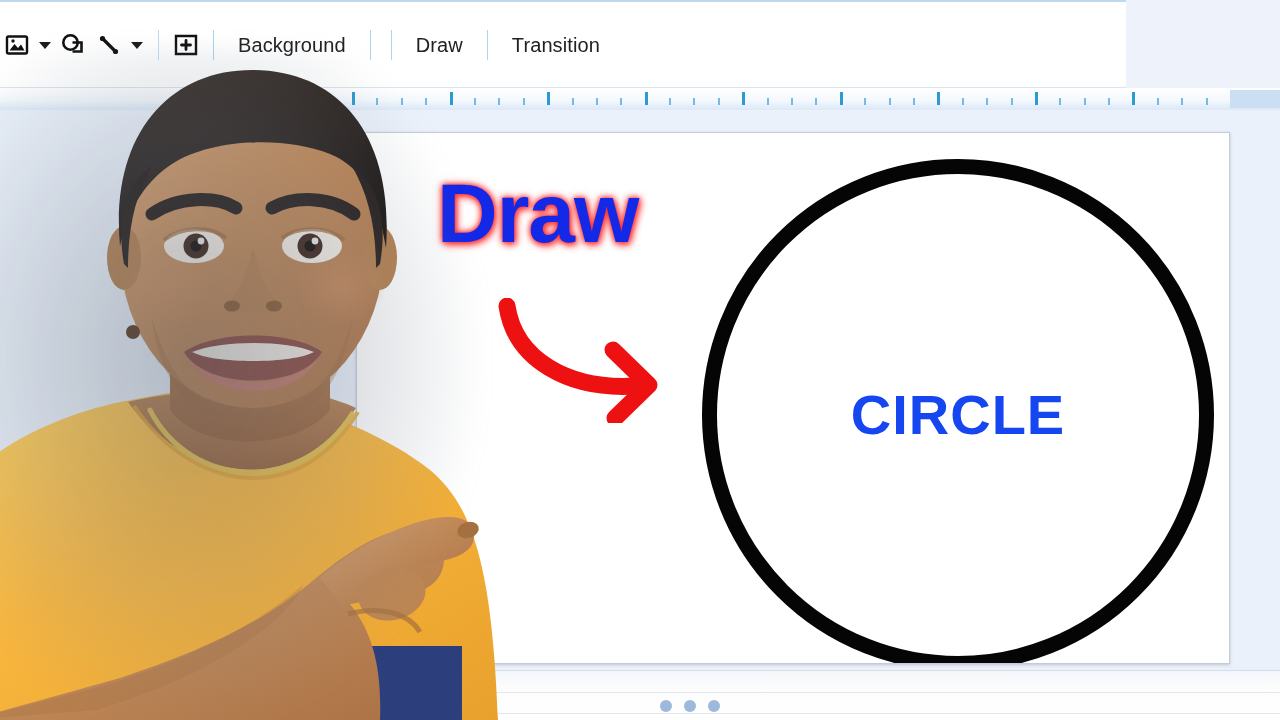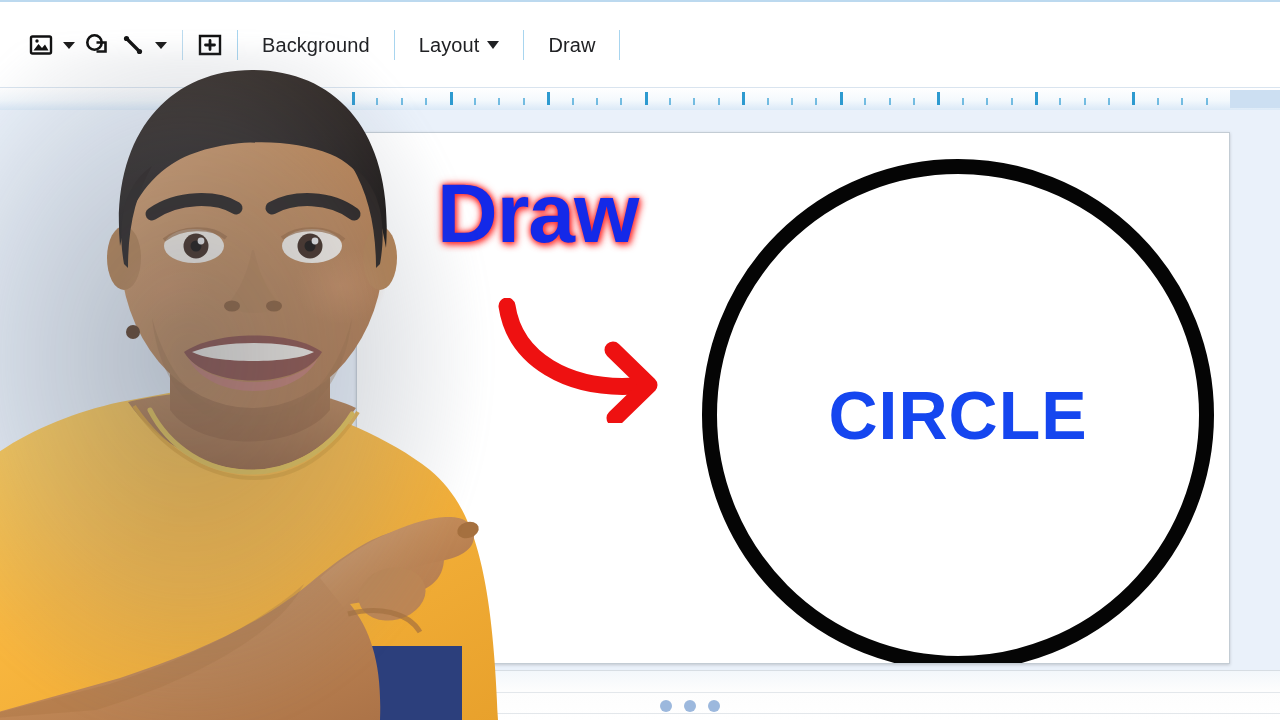--- a/index.html
+++ b/index.html
@@ -12,25 +12,25 @@
   }
 
   
   #app {
     position:absolute; inset:0;
     background:#eef3fb;
   }
 
   
   #toolbar {
-    position:absolute; left:0; top:0; width:1280px; height:88px;
+    position:absolute; left:0; top:0; width:1126px; height:88px;
     background:#ffffff;
     border-top:2px solid #bcd9ef;
     display:flex; align-items:center;
-    padding-left:24px;
+    padding-left:0;
     text-align:center;
   }
   #toolbar::after{
     content:""; position:absolute; left:0; right:0; bottom:0; height:1px;
     background:#d9e4ef;
   }
   .tb-group { display:flex; align-items:center; height:100%; }
   .tb-btn {
     display:flex; align-items:center; justify-content:center;
     height:46px; min-width:34px; padding:0 3px;
@@ -118,21 +118,21 @@
     position:absolute; left:345px; top:26px; width:512px; height:512px;
     display:flex; flex-direction:column; align-items:center; justify-content:center;
     gap:22px;
     pointer-events:none;
   }
   #circle-line1 {
     font-size:40px; font-weight:bold; color:#1e4fd8;
     letter-spacing:.5px; font-family:"Liberation Sans", sans-serif;
   }
   #circle-line2 {
-    font-size:68px; font-weight:bold; color:#1546ef;
+    font-size:56px; font-weight:bold; color:#1546ef;
     letter-spacing:1px; font-family:"Liberation Sans", sans-serif; line-height:1;
   }
 
   
   #bottom-strip {
     position:absolute; left:0; top:670px; width:1280px; height:50px;
     background:linear-gradient(#f3f7fb 0%, #fdfdfd 40%, #ffffff 100%);
     border-top:1px solid #d7dde3;
   }
   #notes-handle {
@@ -209,31 +209,30 @@
     </div>
 
     <div class="tb-sep"></div>
 
     <div class="tb-group">
       <div class="menu-item">
         <span>Background</span>
       </div>
       <div class="tb-sep"></div>
 
-      <div class="menu-item">
-        <span>Layout</span>
-        <span class="caret"></span>
-      </div>
       <div class="tb-sep"></div>
 
       <div class="menu-item">
         <span>Draw</span>
       </div>
       <div class="tb-sep"></div>
 
+      <div class="menu-item">
+        <span>Transition</span>
+      </div>
     </div>
   </div>
 
   <div id="ruler-band"></div>
   <div id="ruler">
       <span class="tick major" style="left: 0px;"></span>
       <span class="tick minor" style="left: 24.3889px;"></span>
       <span class="tick minor" style="left: 48.7778px;"></span>
       <span class="tick minor" style="left: 73.1667px;"></span>
       <span class="tick major" style="left: 97.5556px;"></span>

